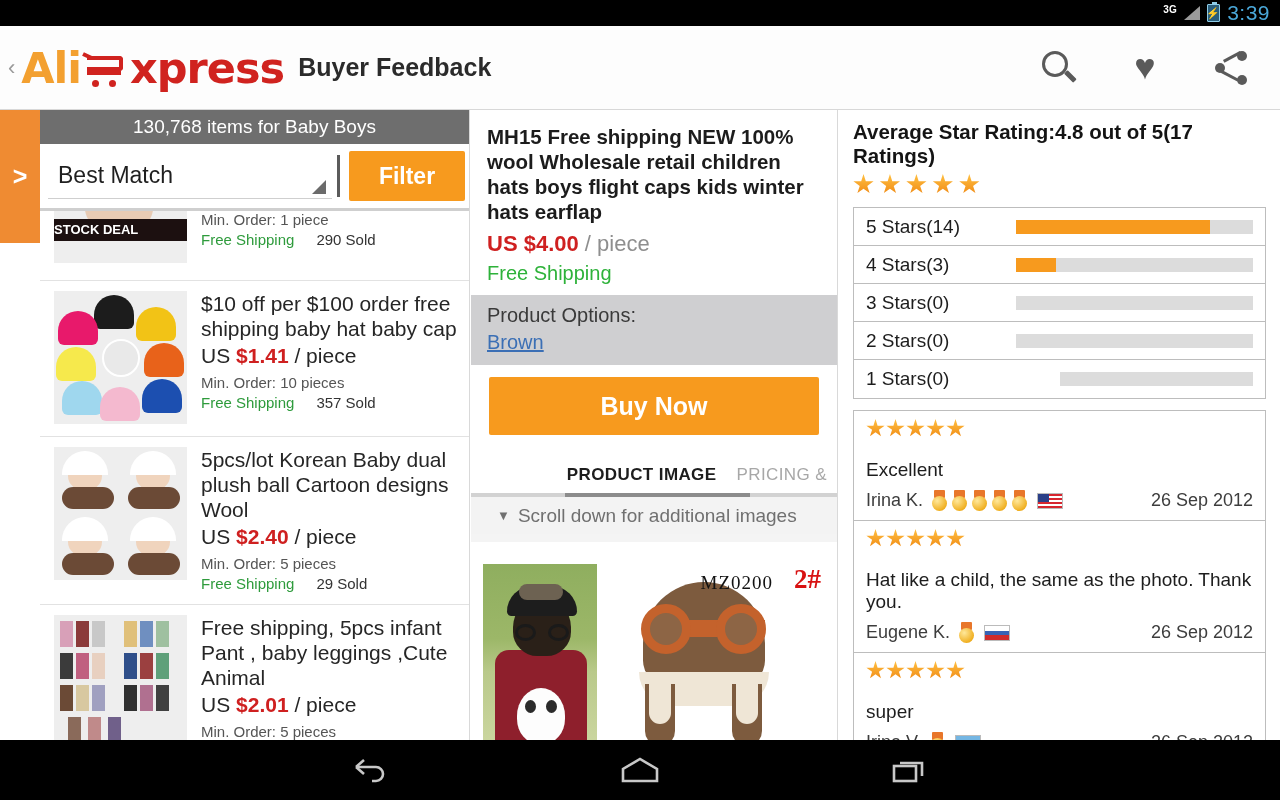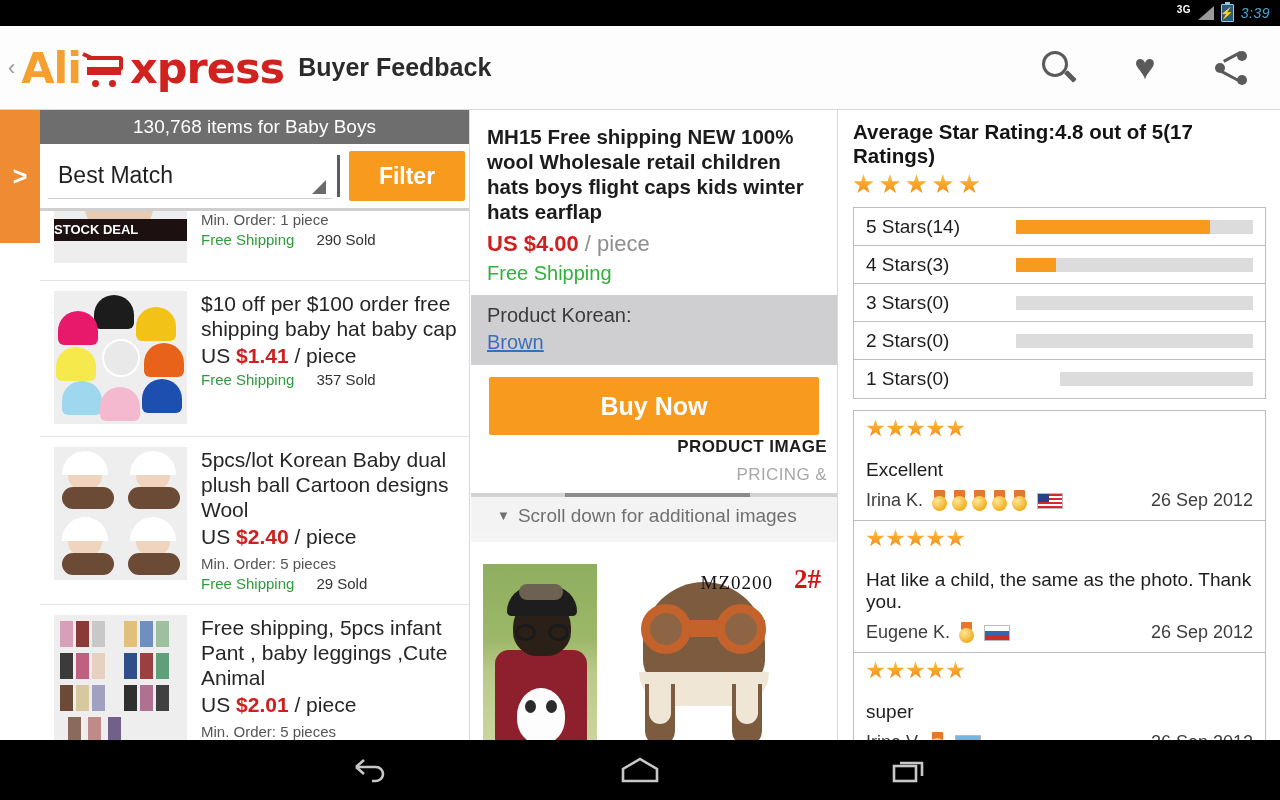--- a/index.html
+++ b/index.html
@@ -14,21 +14,21 @@
     padding-right:10px; gap:7px;
   }
   .st-3g{ font-size:10px; color:#fff; font-weight:bold; letter-spacing:.3px; position:relative; top:-4px;}
   .signal{ width:16px; height:14px; position:relative; }
   .signal:after{ content:""; position:absolute; right:0; bottom:0; width:0;height:0;
     border-style:solid; border-width:0 0 14px 16px; border-color:transparent transparent #9a9a9a transparent;}
   .battery{ width:13px; height:18px; border:1.5px solid #8ecbe6; border-radius:1px; background:#2a5d7a;
     position:relative; display:flex;align-items:center;justify-content:center;}
   .battery:before{ content:""; position:absolute; top:-3px; left:3.5px; width:5px;height:2px; background:#8ecbe6;}
   .battery span{ font-size:11px; color:#bfe8ff; line-height:1; }
-  .clock{ font-size:14px; color:#4aa7d8; font-weight:400; letter-spacing:.5px;font-style:italic;}
+  .clock{ font-size:21px; color:#4aa7d8; font-weight:400; letter-spacing:.5px;}
 
   
   .appbar{
     position:absolute; top:26px; left:0; width:1280px; height:84px;
     background:#fdfdfd; display:flex; align-items:center;
     border-bottom:1px solid #d8d8d8;
   }
   .backchev{ font-size:22px; color:#9a9a9a; padding:0 6px 0 8px; line-height:1;}
   .logo{ display:flex; align-items:center; height:48px; }
   .logo-ali{ font-size:43px; font-weight:bold; color:#f3a030; letter-spacing:-1px; font-family:"DejaVu Sans", sans-serif;}
@@ -116,21 +116,21 @@
   .mprice{ margin-top:7px; font-size:22px; color:#8e8e8e;}
   .mprice b{ color:#cf2020; font-weight:bold;}
   .mfree{ margin-top:5px; font-size:20px; color:#2eb23a;}
   .opts{ background:#cfcfd1; padding:9px 16px 11px 16px;}
   .opts .ol{ font-size:20px; color:#3a3a3a;}
   .opts .ov{ font-size:20px; color:#3b6fb5; text-decoration:underline; margin-top:4px; display:inline-block; cursor:pointer;}
   .buywrap{ background:#fff; padding:12px 18px 14px 18px;}
   .buynow{ height:58px; background:#f79a1e; display:flex;align-items:center;justify-content:center;
     color:#fff; font-size:25px; font-weight:bold; cursor:pointer; border-radius:2px;}
   .tabs{ background:#fff; display:flex; align-items:flex-end; justify-content:flex-end; padding:6px 0 0 0;
-    height:44px; position:relative;flex-direction:column;}
+    height:44px; position:relative;}
   .tab{ font-size:17px; letter-spacing:.4px; padding:0 10px 8px 10px; cursor:pointer;}
   .tab.active{ color:#1d1d1d; font-weight:bold; }
   .tab.inactive{ color:#a7a7a7; }
   .tabline{ height:4px; background:#d2d2d2; position:relative;}
   .tabline .act{ position:absolute; left:94px; top:0; width:185px; height:4px; background:#8c8c8c;}
   .scrollhint{ background:#f3f3f3; height:37px; display:flex;align-items:center; padding-left:26px;
     font-size:19px; color:#707070; cursor:pointer;}
   .scrollhint .ar{ margin-right:8px; font-size:13px; }
   .imgbox{ background:#fff; height:250px; position:relative; overflow:hidden; margin-top:8px;}
   .imgbox .photo{ position:absolute; left:12px; top:22px; width:114px; height:196px; overflow:hidden; }
@@ -294,20 +294,21 @@
             <div class="c"></div>
           </div>
         </div>
         <div class="pinfo">
           <div class="ptitle">$10 off per $100 order free shipping baby hat baby cap</div>
           <div class="pprice">
             <span>US</span>
             <b>$1.41</b>
             <span>/ piece</span>
           </div>
+          <div class="pmin">Min. Order: 10 pieces</div>
           <div class="prow3">
             <span class="pfree">Free Shipping</span>
             <span class="psold">357 Sold</span>
           </div>
         </div>
       </div>
 
       <div class="pitem">
         <div class="pthumb">
           <div class="box th-baby">
@@ -384,21 +385,21 @@
   <div class="midcol">
     <div class="mpad">
       <div class="mtitle">MH15 Free shipping  NEW 100% wool Wholesale  retail children hats boys flight caps kids winter hats earflap</div>
       <div class="mprice">
         <b>US $4.00</b>
         <span>/ piece</span>
       </div>
       <div class="mfree">Free Shipping</div>
     </div>
     <div class="opts">
-      <div class="ol">Product Korean:</div>
+      <div class="ol">Product Options:</div>
       <a class="ov">Brown</a>
     </div>
     <div class="buywrap">
       <div class="buynow">Buy Now</div>
     </div>
     <div class="tabs">
       <div class="tab active">PRODUCT IMAGE</div>
       <div class="tab inactive">PRICING &amp;</div>
     </div>
     <div class="tabline">

